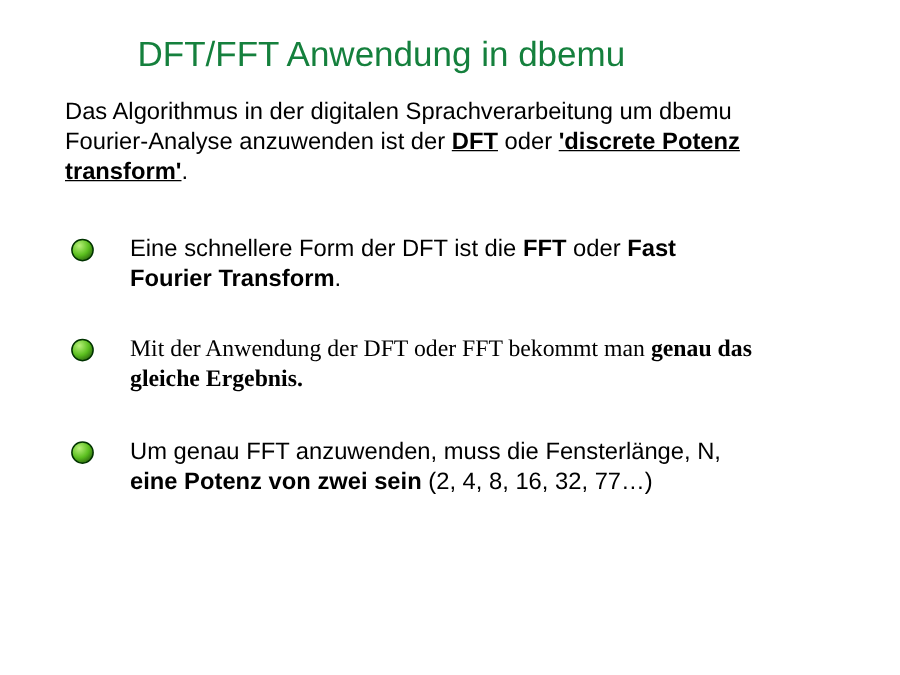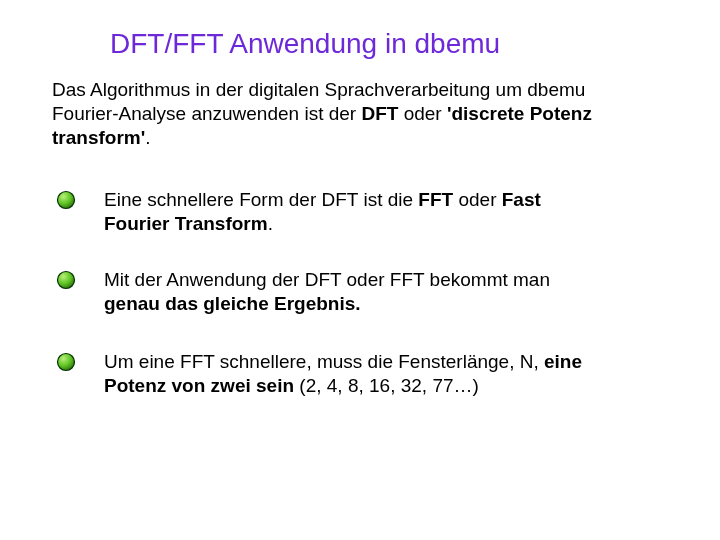--- a/index.html
+++ b/index.html
@@ -10,33 +10,34 @@
     background: #ffffff;
     font-family: Arial, Helvetica, sans-serif;
     color: #000000;
     position: relative;
   }
   .title {
     position: absolute;
     left: 110px;
     top: 28px;
     font-size: 28px;
-    color: #6d28d9;
+    color: #15803d;
     font-weight: normal;
   }
   .intro {
     position: absolute;
     left: 52px;
     top: 78px;
     width: 600px;
     font-size: 19px;
     line-height: 1.25;
   }
   .intro .bold {
     font-weight: bold;
+    text-decoration: underline;
   }
   .bullet-row {
     position: absolute;
     left: 56px;
     display: flex;
     align-items: flex-start;
     justify-content: center;
   }
   .bullet-icon {
     flex: 0 0 auto;
@@ -45,21 +46,21 @@
   }
   .bullet-text {
     font-size: 19px;
     line-height: 1.25;
     width: 500px;
   }
   .bullet-text .bold {
     font-weight: bold;
   }
   .row1 { top: 188px; }
-  .row2 { top: 268px; }
+  .row2 { top: 268px; font-family: Liberation Serif, serif; }
   .row3 { top: 350px; }
 </style>
 </head>
 <body>
 
 <div class="title">DFT/FFT Anwendung in dbemu</div>
 
 <div class="intro">
   <span>Das Algorithmus in der digitalen Sprachverarbeitung um dbemu Fourier-Analyse anzuwenden ist der </span><span class="bold">DFT</span><span> oder </span><span class="bold">'discrete Potenz transform'</span><span>.</span>
 </div>
@@ -107,15 +108,15 @@
         <radialGradient id="g3" cx="0.35" cy="0.3" r="0.75">
           <stop offset="0%" stop-color="#b8f07a"></stop>
           <stop offset="60%" stop-color="#5bbf1f"></stop>
           <stop offset="100%" stop-color="#2e6b0f"></stop>
         </radialGradient>
       </defs>
       <circle cx="10" cy="10" r="8.5" fill="url(#g3)" stroke="#003300" stroke-width="1.2"></circle>
     </svg>
   </span>
   <div class="bullet-text">
-    <span>Um eine FFT schnellere, muss die Fensterlänge, N, </span><span class="bold">eine Potenz von zwei sein</span><span> (2, 4, 8, 16, 32, 77…)</span><span class="bold"></span><span></span>
+    <span>Um genau FFT anzuwenden, muss die Fensterlänge, N, </span><span class="bold">eine Potenz von zwei sein</span><span> (2, 4, 8, 16, 32, 77…)</span><span class="bold"></span><span></span>
   </div>
 </div>
 
 </body></html>

